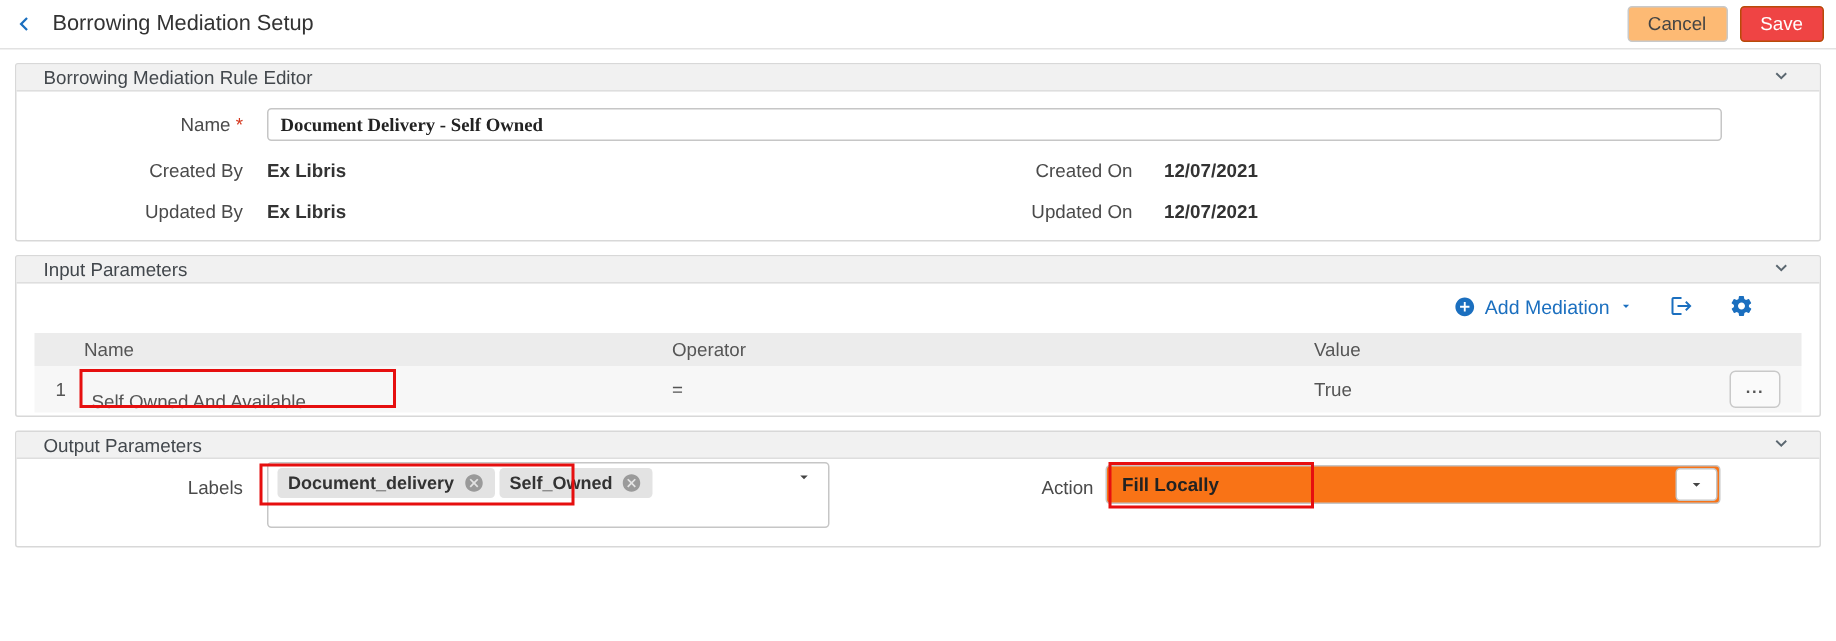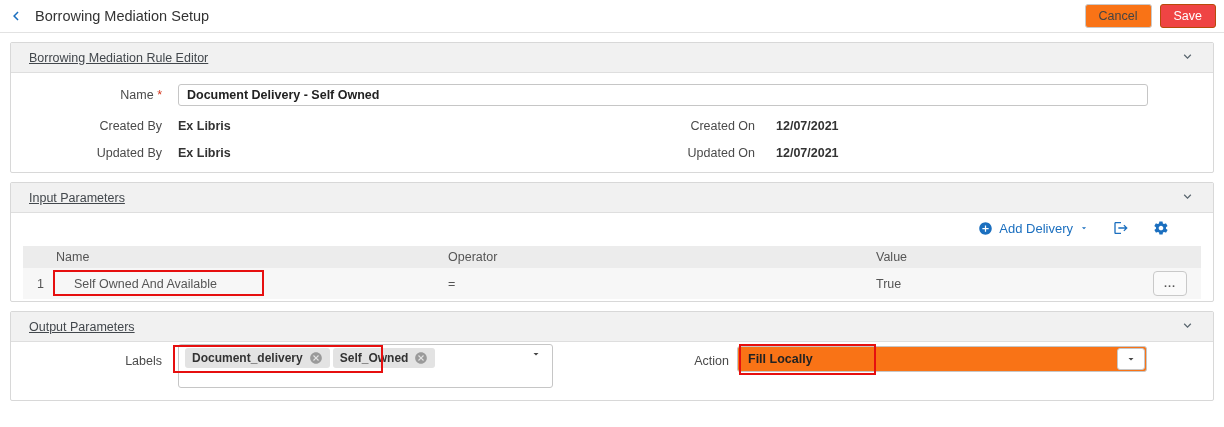--- a/index.html
+++ b/index.html
@@ -11,55 +11,55 @@
   }
   
   .topbar { height:33px; display:flex; align-items:center; justify-content:space-between;
             padding:0 8px 0 6px; border-bottom:1px solid #e2e2e2; }
   .topbar-left { display:flex; align-items:center; gap:9px; }
   .back-btn { width:20px; height:20px; display:flex; align-items:center; justify-content:center; cursor:pointer; }
   .back-btn svg { fill:#1b6fbf; }
   .page-title { font-size:14.5px; font-weight:normal; color:#333; margin:0; }
   .topbar-actions { display:flex; gap:8px; }
   .btn { font-family:inherit; font-size:12.5px; border-radius:3px; padding:4px 13px;
-         border:1px solid #c9c9c9; background:#f97316; color:#444; cursor:pointer; }
+         border:1px solid #c9c9c9; background:#fdba74; color:#444; cursor:pointer; }
   .btn.save { background:#ef4444; border-color:#b84a09; color:#fff; }
   
   .panel { margin:9px 10px 0; border:1px solid #d8d8d8; border-radius:2px; background:#fff; }
-  .panel-header { height:30px; background:#f1f1f1; display:flex; align-items:center;
+  .panel-header { height:18px; background:#f1f1f1; display:flex; align-items:center;
                   justify-content:space-between; padding:4px 18px; border-bottom:1px solid #dedede;
-                  color:#42474c; cursor:pointer;text-decoration:underline; }
+                  color:#42474c; cursor:pointer; }
   .panel-header svg { fill:#5b6770; }
   .panel-body { padding:6px 0 12px; }
   
   .form-row { display:grid; grid-template-columns:167px 970px; align-items:center; margin-top:5px; }
   .form-label { text-align:right; padding-right:16px; color:#4a4a4a; }
   .req { color:#d4351c; }
   .text-input { height:22px; border:1px solid #c6c6c6; border-radius:3px; padding:0 8px;
-                font-family:Liberation Sans, sans-serif; font-size:12.5px; color:#222; width:100%; }
+                font-family:Liberation Serif, serif; font-size:12.5px; color:#222; width:100%; }
   .name-input { font-weight:bold; }
   .meta-row { display:grid; grid-template-columns:167px 1fr; margin-top:13px; }
   .meta-field { display:flex; align-items:baseline; }
   .meta-value { font-weight:bold; color:#333; }
   .meta-value.first { width:500px; }
   .meta-label2 { width:77px; text-align:right; color:#4a4a4a; }
   .meta-value2 { margin-left:21px; font-weight:bold; color:#333; }
   
   .toolbar { display:flex; align-items:center; justify-content:flex-end; gap:24px; padding:7px 44px 5px 0; }
   .add-param { display:flex; align-items:center; gap:6px; color:#1b6fbf; font-size:13px; cursor:pointer; }
   .add-param svg { fill:#1b6fbf; }
   .icon-btn { display:flex; align-items:center; cursor:pointer; background:none; border:none; padding:0; }
   .icon-btn svg { fill:#1b6fbf; }
   .ptable { margin:5px 12px 2px; }
   .t-head, .t-row { display:grid; grid-template-columns:33px 392px 428px 263px 64px; }
   .t-head { background:#ececec; height:22px; color:#555; }
   .t-row  { background:#f7f7f7; height:31px; color:#555; }
   .t-cell { display:flex; align-items:center; height:100%; }
   .cell-index { justify-content:flex-end; padding-right:12px; }
-  .cell-name { padding-left:18px; position:relative; }
+  .cell-name { padding-left:5px; position:relative;align-items:flex-end; }
   .more-btn { width:34px; height:25px; margin-left:14px; border:1px solid #c9c9c9; border-radius:4px;
               background:#fafafa; color:#555; font-weight:bold; letter-spacing:1px; font-size:11px;
               line-height:1; cursor:pointer; font-family:inherit; }
   
   .out-body { padding:2px 0 12px; }
   .out-row { display:grid; grid-template-columns:167px 1fr; }
   .out-label { text-align:right; padding:10px 16px 0 0; color:#4a4a4a; }
   .out-field { display:flex; align-items:flex-start; }
   .labels-box { width:375px; border:1px solid #c6c6c6; border-radius:3px; background:#fff; position:relative; }
   .labels-top { display:flex; align-items:flex-start; padding:3px 10px 2px 3px; min-height:25px; }
@@ -144,21 +144,21 @@
       <svg width="15" height="15" viewBox="0 0 24 24">
           <path d="M7.41 8.59 12 13.17l4.59-4.58L18 10l-6 6-6-6z"></path>
         </svg>
     </span>
   </div>
   <div class="toolbar">
     <span class="add-param">
       <svg width="15" height="15" viewBox="0 0 24 24">
           <path d="M12 2C6.48 2 2 6.48 2 12s4.48 10 10 10 10-4.48 10-10S17.52 2 12 2zm5 11h-4v4h-2v-4H7v-2h4V7h2v4h4v2z"></path>
         </svg>
-      <span>Add Delivery</span>
+      <span>Add Mediation</span>
       <svg width="10" height="10" viewBox="0 0 24 24">
           <path d="M7 10l5 5 5-5z"></path>
         </svg>
     </span>
     <button class="icon-btn">
       <svg width="16" height="16" viewBox="0 0 24 24">
           <path d="M17 7l-1.41 1.41L18.17 11H8v2h10.17l-2.58 2.58L17 17l5-5zM4 5h8V3H4c-1.1 0-2 .9-2 2v14c0 1.1.9 2 2 2h8v-2H4V5z"></path>
         </svg>
     </button>
     <button class="icon-btn">

